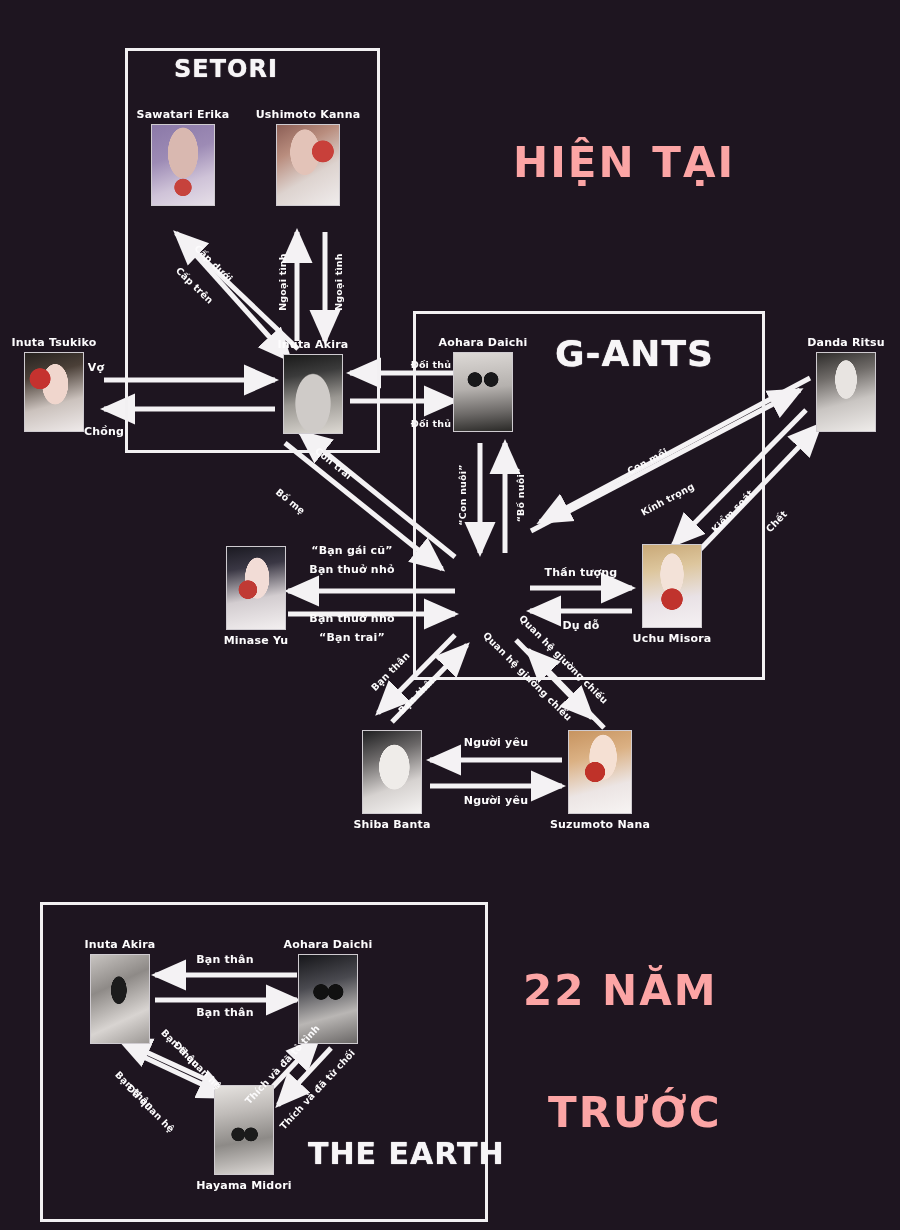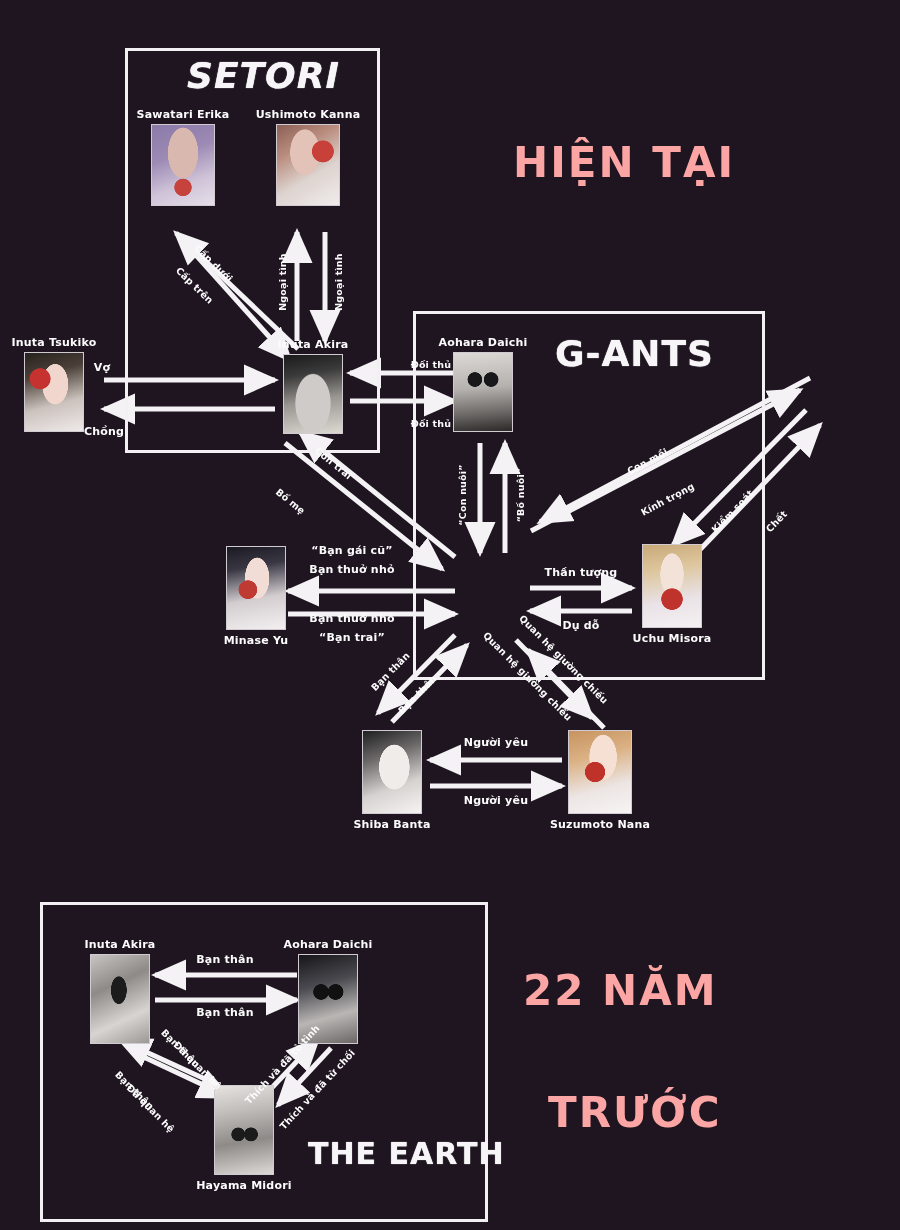--- a/index.html
+++ b/index.html
@@ -153,21 +153,21 @@
 
       <path d="M218,1085 L120,1040"></path>
       <path d="M133,1052 L229,1097"></path>
 
       <path d="M265,1095 L318,1039"></path>
       <path d="M331,1048 L278,1105"></path>
     </g>
   </svg>
 
   <div class="group-box" style="left:125px; top:48px; width:255px; height:405px;"></div>
-  <div class="group-title" style="left:187px; top:55px; font-size:36px;font-style:italic;">SETORI</div>
+  <div class="group-title" style="left:174px; top:55px; font-size:24px;">SETORI</div>
 
   <div class="group-box" style="left:413px; top:311px; width:352px; height:369px;"></div>
   <div class="group-title" style="left:555px; top:333px; font-size:36px;">G-ANTS</div>
 
   <div class="group-box" style="left:40px; top:902px; width:448px; height:320px;"></div>
   <div class="group-title" style="left:308px; top:1136px; font-size:30px;">THE EARTH</div>
 
   <div class="era-title" style="left:513px; top:138px; font-size:42px;">HIỆN TẠI</div>
   <div class="era-title" style="left:523px; top:966px; font-size:42px;">22 NĂM</div>
   <div class="era-title" style="left:548px; top:1088px; font-size:42px;">TRƯỚC</div>
@@ -214,20 +214,28 @@
   <div class="node" style="left:435px; top:336px; width:96px;">
     <div class="node-name">Aohara Daichi</div>
     <div class="portrait" style="width:58px; height:78px;">
       <div class="ph" style="background:
              radial-gradient(circle at 36% 34%, #18181a 0 11%, rgba(0,0,0,0) 12%),
              radial-gradient(circle at 64% 34%, #18181a 0 11%, rgba(0,0,0,0) 12%),
              linear-gradient(175deg,#ddd9d6 0%,#b5b1ae 45%,#6d6a68 75%,#2a2927 100%);"></div>
     </div>
   </div>
 
+  <div class="node" style="left:800px; top:336px; width:92px;">
+    <div class="node-name">Danda Ritsu</div>
+    <div class="portrait" style="width:58px; height:78px;">
+      <div class="ph" style="background:
+             radial-gradient(ellipse at 50% 34%, #e8e4e1 0 26%, rgba(0,0,0,0) 27%),
+             linear-gradient(165deg,#2e2c2b 0%,#6f6b68 30%,#c9c5c2 62%,#efecea 100%);"></div>
+    </div>
+  </div>
 
   <div class="node" style="left:210px; top:546px; width:92px;">
     <div class="portrait" style="width:58px; height:82px;">
       <div class="ph" style="background:
              radial-gradient(circle at 36% 52%, #c03a34 0 16%, rgba(0,0,0,0) 17%),
              radial-gradient(ellipse at 52% 38%, #f2dcd6 0 28%, rgba(0,0,0,0) 29%),
              linear-gradient(170deg,#1b1a22 0%,#3a3744 26%,#d3cdd0 62%,#f3eff0 100%);"></div>
     </div>
     <div class="node-name below">Minase Yu</div>
   </div>
@@ -290,21 +298,21 @@
     </div>
     <div class="node-name below">Hayama Midori</div>
   </div>
 
   <div class="elabel" style="left:213px; top:264px; transform:translate(-50%,-50%) rotate(44deg);">Cấp dưới</div>
   <div class="elabel" style="left:194px; top:286px; transform:translate(-50%,-50%) rotate(44deg);">Cấp trên</div>
 
   <div class="elabel" style="left:283px; top:282px; transform:translate(-50%,-50%) rotate(-90deg);">Ngoại tình</div>
   <div class="elabel" style="left:339px; top:282px; transform:translate(-50%,-50%) rotate(-90deg);">Ngoại tình</div>
 
-  <div class="elabel big" style="left:102px; top:368px; transform:translate(-50%,-50%);text-align:center;">Vợ</div>
+  <div class="elabel big" style="left:96px; top:368px; transform:translate(-50%,-50%);text-align:center;">Vợ</div>
   <div class="elabel big" style="left:104px; top:432px; transform:translate(-50%,-50%);">Chồng</div>
 
   <div class="elabel" style="left:333px; top:464px; transform:translate(-50%,-50%) rotate(39deg);">Con trai</div>
   <div class="elabel" style="left:290px; top:502px; transform:translate(-50%,-50%) rotate(39deg);">Bố mẹ</div>
 
   <div class="elabel" style="left:431px; top:365px; transform:translate(-50%,-50%);">Đối thủ</div>
   <div class="elabel" style="left:431px; top:424px; transform:translate(-50%,-50%);">Đối thủ</div>
 
   <div class="elabel" style="left:463px; top:495px; transform:translate(-50%,-50%) rotate(-90deg);">“Con nuôi”</div>
   <div class="elabel" style="left:521px; top:495px; transform:translate(-50%,-50%) rotate(-90deg);">“Bố nuôi”</div>

